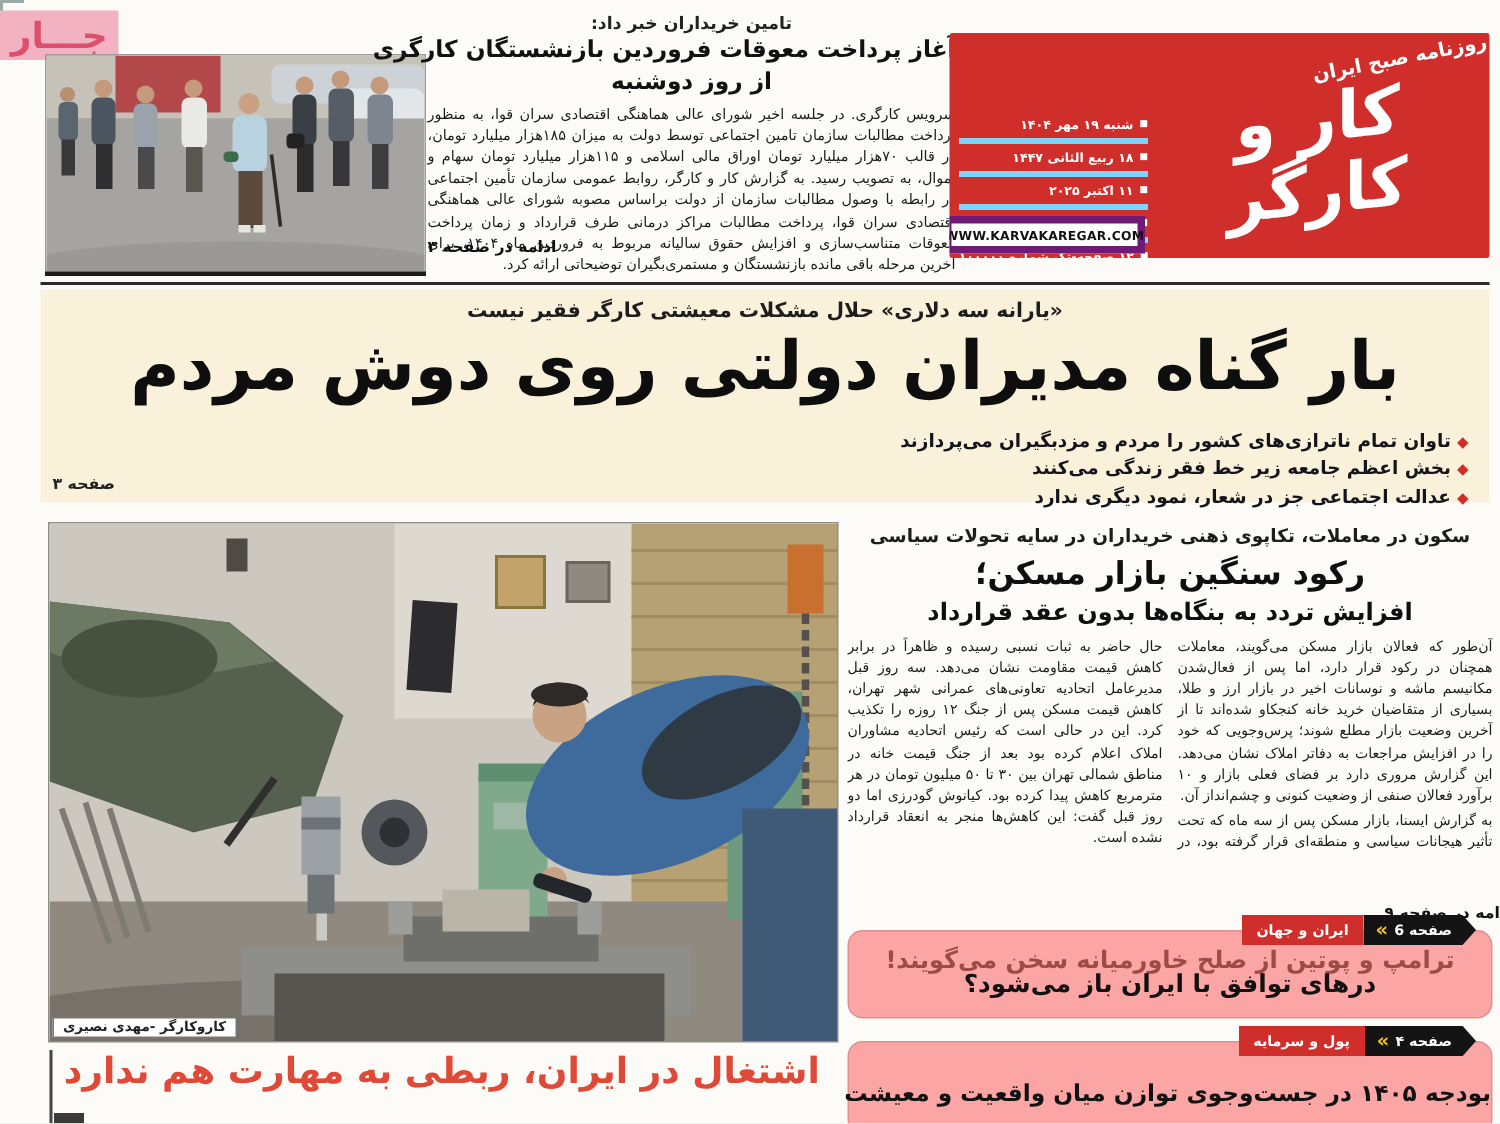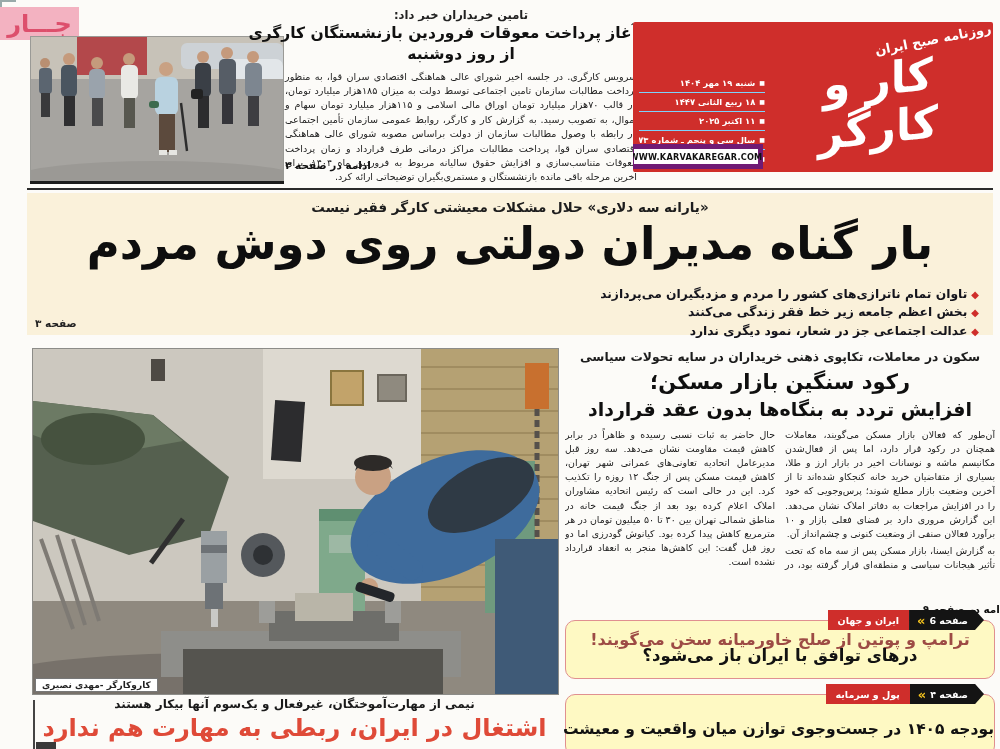--- a/index.html
+++ b/index.html
@@ -25,21 +25,21 @@
   .toparticle .h1{font-size:15.5px;font-weight:bold;color:#111;line-height:1.45;white-space:nowrap;}
   .toparticle .h2{font-size:15.5px;font-weight:bold;color:#111;line-height:1.3;}
   .toparticle .body{margin-top:5px;font-size:9.6px;line-height:1.5;text-align:justify;color:#1b1b1b;}
   .toparticle .cont{position:absolute;left:0;bottom:15px;font-size:10.5px;font-weight:bold;color:#111;margin-top:20px;}
 
   
   .masthead{left:633px;top:22px;width:360px;height:150px;background:#cf2e2b;border-radius:2px;overflow:hidden;}
   .masthead .tagline{position:absolute;top:10px;left:240px;width:120px;color:#fff;font-size:13px;font-weight:bold;transform:rotate(-11deg);text-align:center;}
   .masthead .logo{position:absolute;top:34px;left:130px;width:230px;color:#fff;font-size:44px;font-weight:bold;transform:rotate(-6deg) skewX(-6deg);text-align:center;line-height:1.1;}
   .dates{position:absolute;top:52px;right:228px;width:126px;}
-  .dates .row{display:flex;align-items:center;gap:4px;border-bottom:1px solid #7dd3fc;height:18px;color:#fff;font-size:8.4px;font-weight:bold;white-space:nowrap;overflow:hidden;}
+  .dates .row{display:flex;align-items:center;gap:4px;border-bottom:4px solid #7dd3fc;height:18px;color:#fff;font-size:8.4px;font-weight:bold;white-space:nowrap;overflow:hidden;}
   .dates .row:last-child{border-bottom:none;}
   .dates .sq{font-size:6px;line-height:1;}
   .urlbox{position:absolute;right:230px;bottom:3px;width:124px;height:15px;background:#fff;border:5px solid #701a75;display:flex;align-items:center;justify-content:center;}
   .urlbox span{font-size:8.2px;font-weight:bold;color:#111;letter-spacing:.2px;direction:ltr;}
 
   
   .toprule{left:27px;top:188px;width:966px;height:2px;background:#2b2b2b;}
   .lead{left:27px;top:193px;width:966px;height:142px;background:#faf1da;}
   .lead .kicker{position:absolute;top:6px;left:0;right:0;font-size:13.5px;font-weight:bold;color:#1d1d1d;text-align:center;}
   .lead .headline{position:absolute;top:24px;left:0;right:0;font-size:45px;font-weight:900;color:#0e0e0e;text-align:center;letter-spacing:-1px;}
@@ -49,27 +49,27 @@
   .lead .pagenote{position:absolute;left:8px;bottom:6px;font-size:10.5px;font-weight:bold;color:#222;}
 
   
   .photo2{left:32px;top:348px;width:525px;height:345px;border:1px solid #8c8c88;overflow:hidden;}
   .caption{position:absolute;left:2px;bottom:2px;background:#fff;border:1px solid #777;padding:1px 6px;font-size:9px;font-weight:bold;color:#222;}
 
   
   .housing{left:565px;top:350px;width:430px;}
   .housing .kicker{font-size:12.3px;font-weight:bold;color:#1c1c1c;}
   .housing .h1{font-size:21px;font-weight:bold;color:#0f0f0f;margin-top:6px;}
-  .housing .h2{font-size:19px;font-weight:bold;color:#0f0f0f;margin-top:4px;white-space:nowrap;letter-spacing:-0.3px;}
+  .housing .h2{font-size:16px;font-weight:bold;color:#0f0f0f;margin-top:4px;white-space:nowrap;letter-spacing:-0.3px;}
   .housing .body{margin-top:8px;height:156px;overflow:hidden;column-count:2;column-gap:10px;font-size:9.4px;line-height:1.5;text-align:justify;color:#1b1b1b;}
   .housing .body p{margin:0 0 3px 0;}
   .housing .cont{position:absolute;left:358px;top:253px;font-size:10.5px;font-weight:bold;color:#111;white-space:nowrap;}
 
   
-  .secbox{left:565px;width:428px;background:#fef9c3;border:1.4px solid #e09090;border-radius:10px;}
+  .secbox{left:565px;width:428px;background:#fca5a5;border:1.4px solid #e09090;border-radius:10px;}
   .secbox .kick{position:absolute;top:9px;left:0;right:0;text-align:center;font-size:16px;font-weight:bold;color:#9d4b45;}
   .secbox .head{position:absolute;top:25px;left:0;right:0;text-align:center;font-size:16.5px;font-weight:bold;color:#121212;white-space:nowrap;}
   .secbox.money .head{font-size:15.5px;}
   .tag{position:absolute;top:-11px;right:10px;height:20px;display:flex;direction:ltr;align-items:stretch;}
   .tag .red{background:#cf2e2b;color:#fff;font-size:9.5px;font-weight:bold;display:flex;align-items:center;padding:0 10px;}
   .tag .black{background:#141414;color:#fff;font-size:9.5px;font-weight:bold;display:flex;align-items:center;gap:4px;padding:0 16px 0 8px;clip-path:polygon(0 0,88% 0,100% 50%,88% 100%,0 100%);}
   .tag .chev{color:#f7c51e;font-size:13px;font-weight:bold;line-height:1;}
 
   
   .bottomarticle{left:32px;top:697px;width:525px;text-align:center;}
@@ -300,19 +300,18 @@
       <div class="red">پول و سرمایه</div>
       <div class="black">
         <span class="chev">«</span>
         <span>صفحه ۴</span>
       </div>
     </div>
     <div class="head">بودجه ۱۴۰۵ در جست‌وجوی توازن میان واقعیت و معیشت</div>
   </div>
 
   <div class="abs bottomarticle">
-    <div class="kicker">نیمی از مهارت‌آموختگان، غیرفعال و یک‌سوم آنها بیکار هستند</div>
     <div class="headline">اشتغال در ایران، ربطی به مهارت هم ندارد</div>
   </div>
   <div class="abs leftrule"></div>
   <div class="abs stub"></div>
 
 </div>
 
 </body></html>

